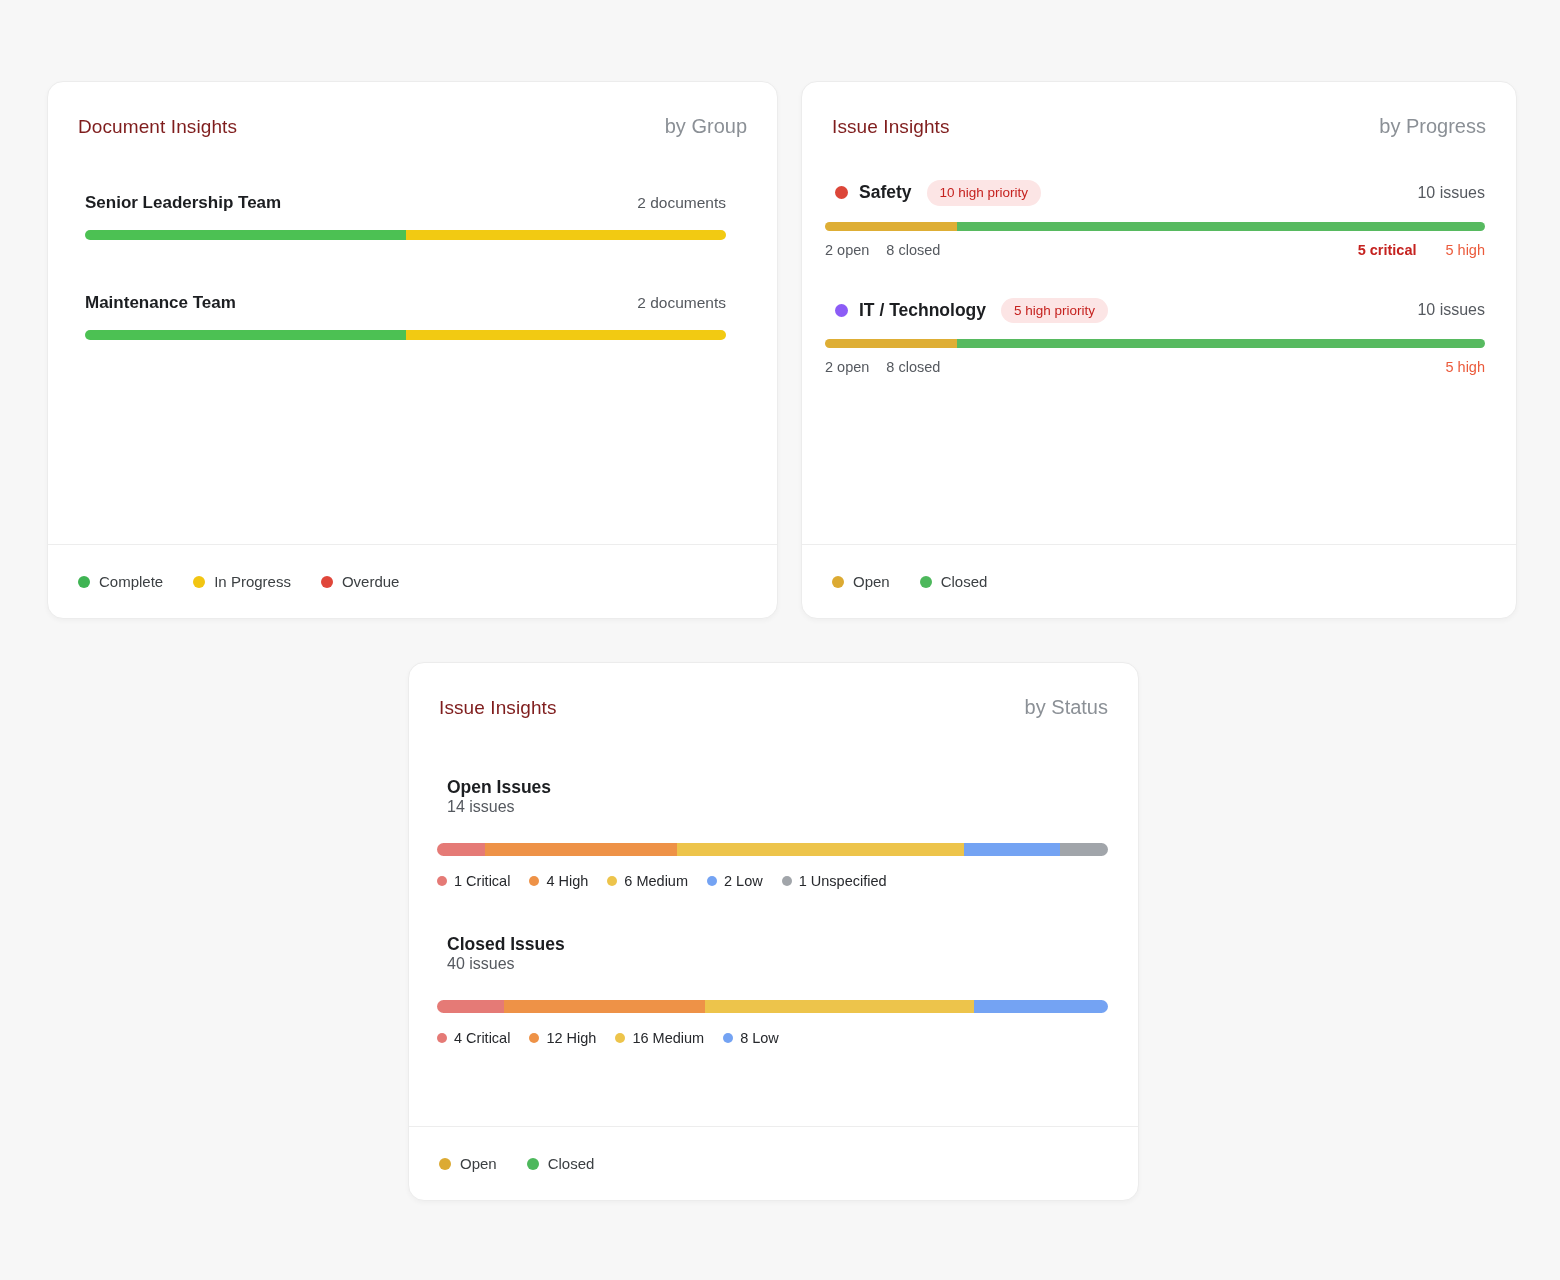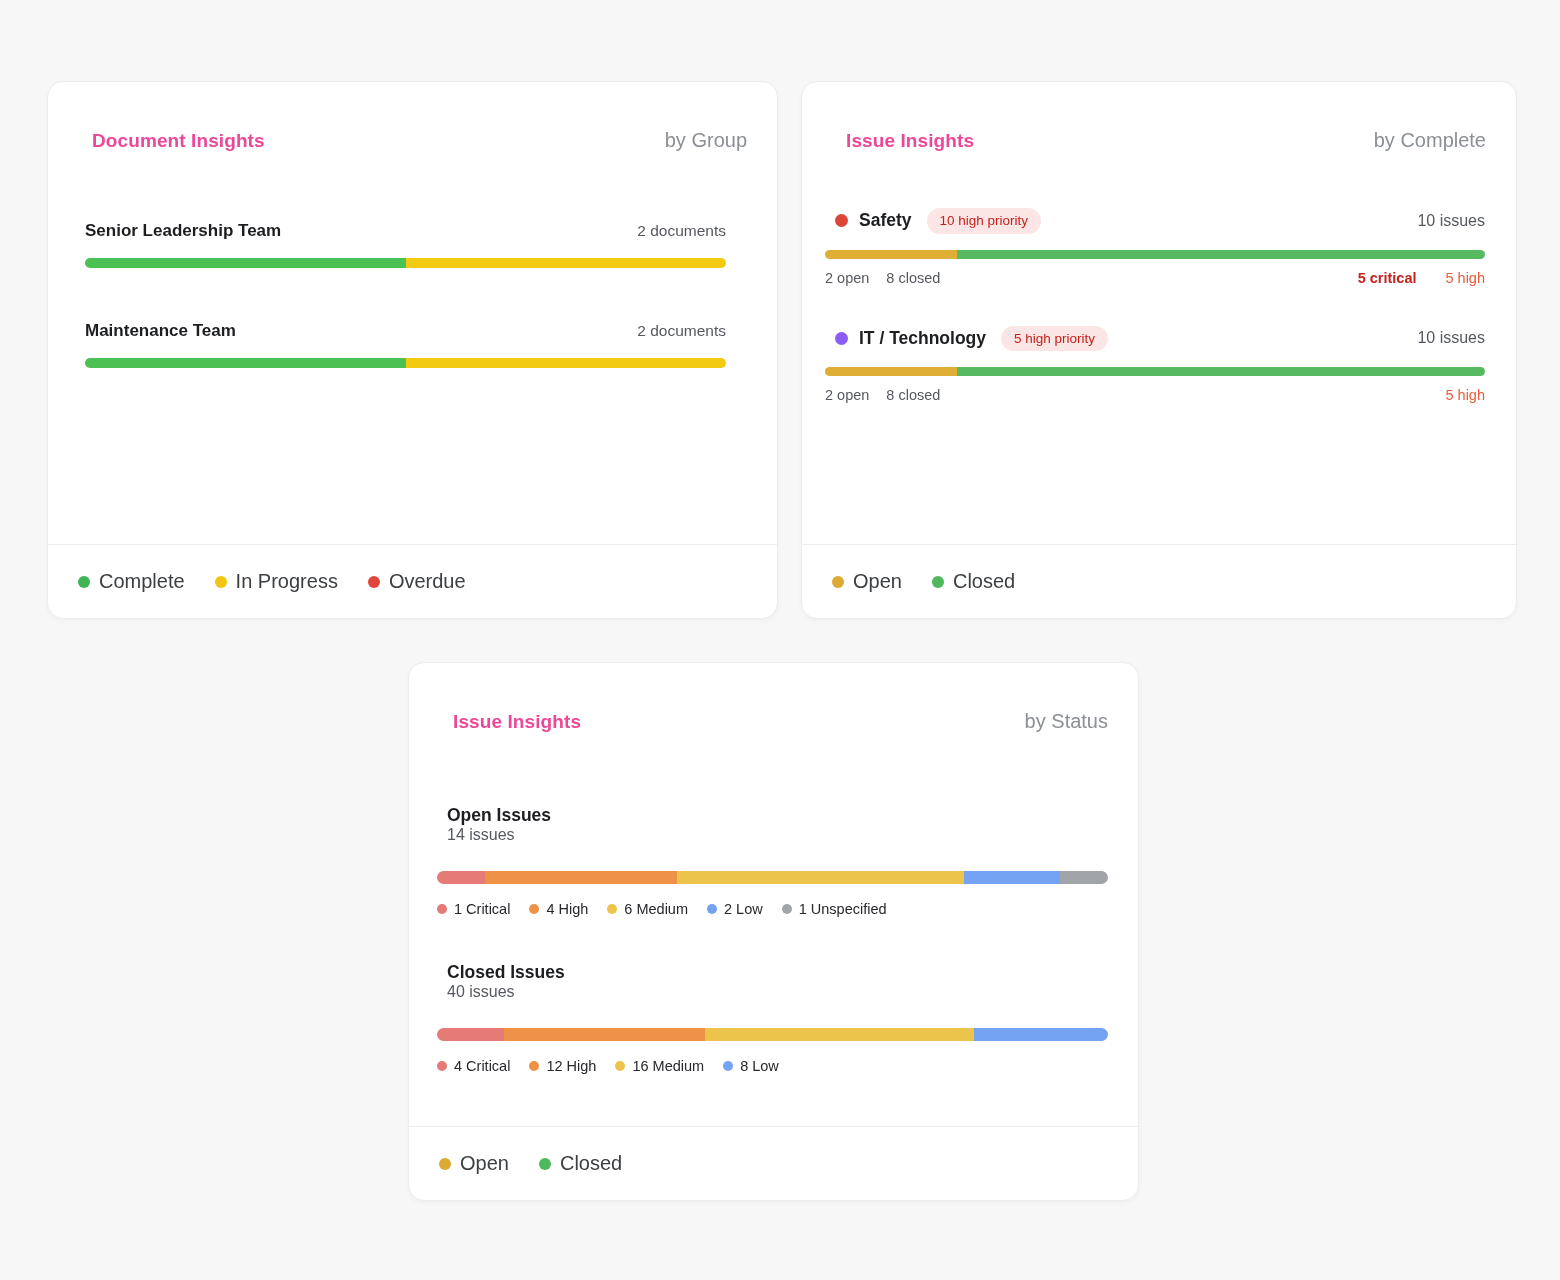--- a/index.html
+++ b/index.html
@@ -14,29 +14,29 @@
     position:absolute;background:#ffffff;
     border:1px solid #ececec;border-radius:16px;
     box-shadow:0 2px 5px rgba(0,0,0,0.035);
     display:flex;flex-direction:column;box-sizing:border-box;
   }
   #card-documents{left:47px;top:81px;width:731px;height:538px;}
   #card-category{left:801px;top:81px;width:716px;height:538px;}
   #card-status{left:408px;top:662px;width:731px;height:539px;}
 
   .card-header{display:flex;justify-content:space-between;align-items:baseline;padding:32px 30px 0 28px;}
-  .card-title{margin:16px;font-size:19px;font-weight:700;color:#ec4899;letter-spacing:.1px;}
+  .card-title{margin:2px;font-size:19px;font-weight:400;color:#7f1d1d;letter-spacing:.1px;}
   .card-subtitle{font-size:20px;color:#8b9096;}
 
   .card-body{flex:1;}
   .card-footer{
     margin-top:auto;border-top:1px solid #ededed;
     height:73px;display:flex;align-items:center;gap:30px;padding:0 30px;
   }
-  .legend-item{display:flex;align-items:center;gap:9px;font-size:20px;color:#3c4043;}
+  .legend-item{display:flex;align-items:center;gap:9px;font-size:15px;color:#3c4043;}
   .dot{border-radius:50%;display:inline-block;flex:0 0 auto;}
   .dot-lg{width:12px;height:12px;}
   .dot-md{width:13px;height:13px;}
   .dot-sm{width:10px;height:10px;}
 
   .bar{display:flex;overflow:hidden;}
   .bar .seg{height:100%;display:block;}
 
   
   #doc-body{padding:0 51px 0 37px;}
@@ -119,21 +119,21 @@
         <span class="legend-item">
           <span class="dot dot-lg" style="background: rgb(224, 70, 58);"></span>
           <span>Overdue</span>
         </span>
       </footer>
   </section>
 
   <section class="card" id="card-category">
     <header class="card-header">
       <h2 class="card-title">Issue Insights</h2>
-      <span class="card-subtitle">by Complete</span>
+      <span class="card-subtitle">by Progress</span>
     </header>
     <div class="card-body" id="cat-body">
         <div class="cat-row">
           <div class="cat-head">
             <span class="dot dot-md" style="background: rgb(220, 70, 57);"></span>
             <span class="cat-label">Safety</span>
             <span class="badge">10 high priority</span>
             <span class="cat-count">10 issues</span>
           </div>
           <div class="bar cat-bar">

